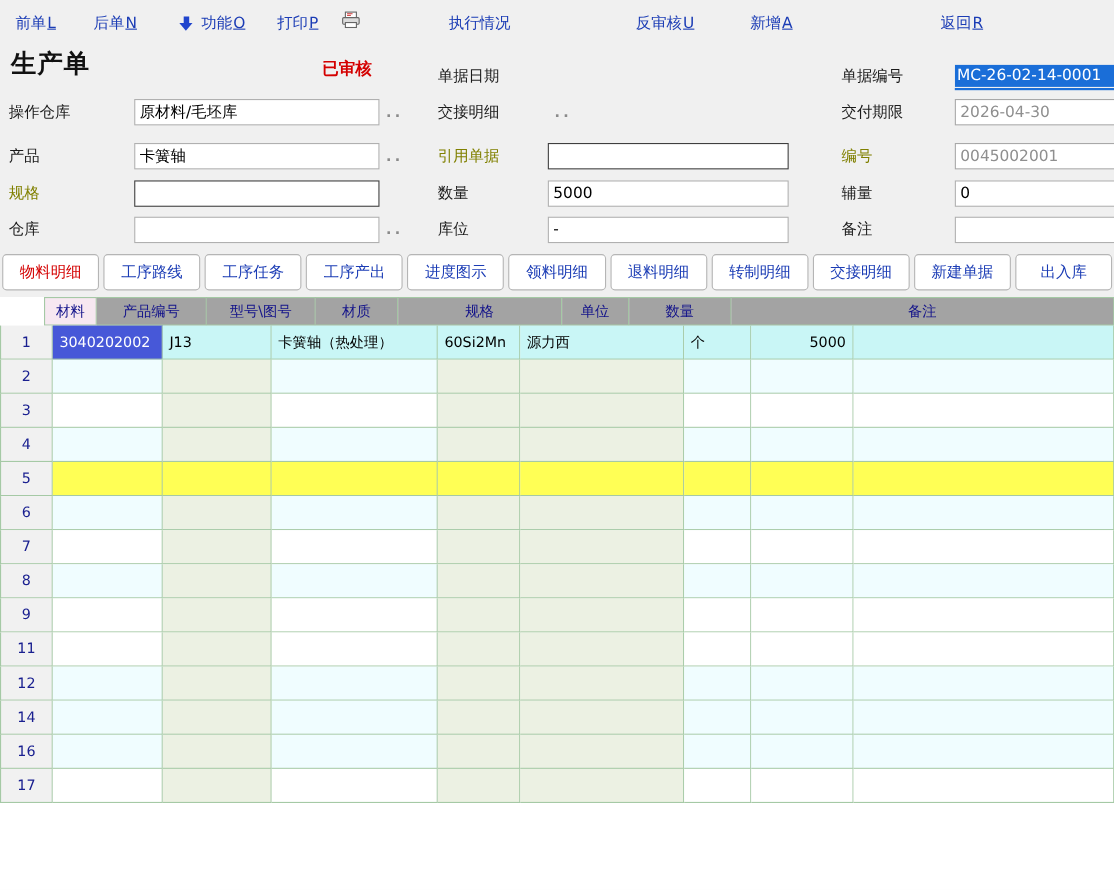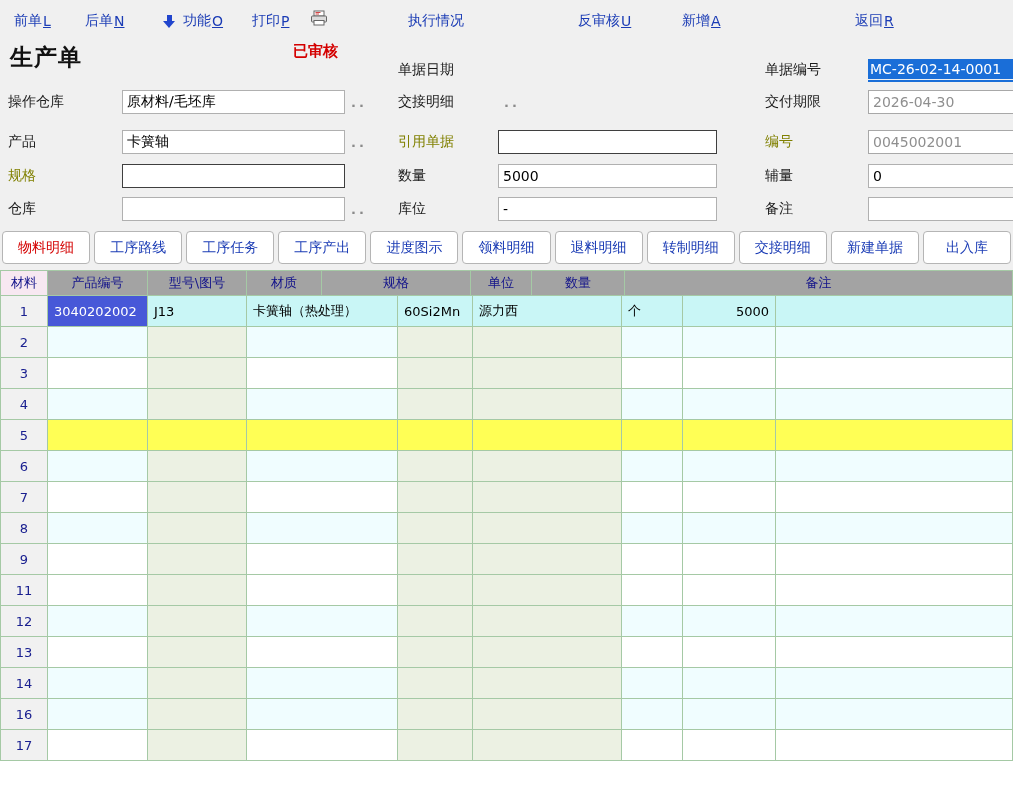--- a/index.html
+++ b/index.html
@@ -18,21 +18,21 @@
   .tb-0{left:14px} .tb-1{left:85px} .tb-2{left:163px} .tb-3{left:252px}
   .tb-4{left:408px} .tb-5{left:578px} .tb-6{left:682px} .tb-7{left:855px}
   #printer { position:absolute; top:10px; left:310px; }
   .dn-arrow { display:inline-flex; flex-direction:column; align-items:center; margin-right:8px; }
   .dn-arrow .stem { width:5px; height:6px; background:#2145cd; }
   .dn-arrow .head { width:0; height:0; border-left:6px solid transparent;
                     border-right:6px solid transparent; border-top:7px solid #2145cd; }
 
   
   #title  { position:absolute; left:10px; top:42px; font-size:23px; font-weight:bold; color:#111; letter-spacing:1px; }
-  #status { position:absolute; left:293px; top:42px; font-size:15px; font-weight:bold; color:var(--status-red,#d40000); }
+  #status { position:absolute; left:293px; top:53px; font-size:15px; font-weight:bold; color:var(--status-red,#d40000); }
 
   .field { position:absolute; display:flex; align-items:center; height:24px; }
   .f-label { font-size:14px; color:#1a1a1a; }
   .f-label.olive { color:var(--olive-label,#808000); }
   .col1 .f-label{width:114px} .col2 .f-label{width:100px} .col3 .f-label{width:103px}
   .inp { position:relative; height:24px; background:#fff; border:1px solid #b0b0b0;
          display:flex; align-items:center; padding:0 4px; font-size:14px; color:#000; overflow:hidden; }
   .col1 .inp{width:223px} .col2 .inp{width:219px} .col3 .inp{width:158px}
   .inp.strong { border:1px solid #3f3f3f; }
   .inp.disabled { color:#8f8f8f; border-color:#a8a8a8; }
@@ -62,21 +62,21 @@
   
   #grid { position:absolute; top:270px; left:0; width:1013px; height:539px; overflow:hidden; background:#fff; }
   .g-row { display:flex; height:31px; }
   .g-row.g-head { height:26px; }
   .g-cell { border-right:1px solid var(--grid-line,#a5c9a5); border-bottom:1px solid var(--grid-line,#a5c9a5);
             font-size:13px; display:flex; align-items:center; padding:0 6px; color:#000;
             white-space:nowrap; overflow:hidden; }
   .g-cell.c0 { border-left:1px solid var(--grid-line,#a5c9a5); }
   .g-head .g-cell { border-top:1px solid var(--grid-line,#a5c9a5); background:#a3a3a3;
                     color:#12128a; justify-content:center; padding:0 2px; }
-  .g-head .g-cell.c0 { background:var(--header-pink,#f7e8f1); }
+  .g-head .g-cell.c0 { background:var(--header-pink,#f7e8f1);margin-left:40px; }
   .rn { background:#f1f1f1; color:#1a2090; justify-content:center; }
   .c0{width:48px} .c1{width:100px} .c2{width:99px} .c3{width:151px} .c4{width:75px}
   .c5{width:149px} .c6{width:61px} .c7{width:93px; justify-content:flex-end} .c8{flex:1}
   .even { background:var(--row-even-azure,#f0fdff); }
   .odd { background:#ffffff; }
   .ro { background:var(--readonly-green,#ecf1e3); }
   .filled { background:var(--row-filled-cyan,#c9f6f6); }
   .cursor { background:var(--highlight-yellow,#ffff55); }
   .selcell { background:var(--cell-selected-blue,#4758d8); color:#fff; }
 </style>
@@ -357,56 +357,45 @@
       <div class="g-cell c1 even"></div>
       <div class="g-cell c2 ro"></div>
       <div class="g-cell c3 even"></div>
       <div class="g-cell c4 ro"></div>
       <div class="g-cell c5 ro"></div>
       <div class="g-cell c6 even"></div>
       <div class="g-cell c7 even"></div>
       <div class="g-cell c8 even"></div>
     </div>
     <div class="g-row">
-      <div class="g-cell rn c0">13</div>
+      <div class="g-cell rn c0">14</div>
+      <div class="g-cell c1 even"></div>
+      <div class="g-cell c2 ro"></div>
+      <div class="g-cell c3 even"></div>
+      <div class="g-cell c4 ro"></div>
+      <div class="g-cell c5 ro"></div>
+      <div class="g-cell c6 even"></div>
+      <div class="g-cell c7 even"></div>
+      <div class="g-cell c8 even"></div>
+    </div>
+    <div class="g-row">
+      <div class="g-cell rn c0">16</div>
+      <div class="g-cell c1 even"></div>
+      <div class="g-cell c2 ro"></div>
+      <div class="g-cell c3 even"></div>
+      <div class="g-cell c4 ro"></div>
+      <div class="g-cell c5 ro"></div>
+      <div class="g-cell c6 even"></div>
+      <div class="g-cell c7 even"></div>
+      <div class="g-cell c8 even"></div>
+    </div>
+    <div class="g-row">
+      <div class="g-cell rn c0">17</div>
       <div class="g-cell c1 odd"></div>
       <div class="g-cell c2 ro"></div>
       <div class="g-cell c3 odd"></div>
       <div class="g-cell c4 ro"></div>
       <div class="g-cell c5 ro"></div>
       <div class="g-cell c6 odd"></div>
       <div class="g-cell c7 odd"></div>
       <div class="g-cell c8 odd"></div>
     </div>
-    <div class="g-row">
-      <div class="g-cell rn c0">14</div>
-      <div class="g-cell c1 even"></div>
-      <div class="g-cell c2 ro"></div>
-      <div class="g-cell c3 even"></div>
-      <div class="g-cell c4 ro"></div>
-      <div class="g-cell c5 ro"></div>
-      <div class="g-cell c6 even"></div>
-      <div class="g-cell c7 even"></div>
-      <div class="g-cell c8 even"></div>
-    </div>
-    <div class="g-row">
-      <div class="g-cell rn c0">16</div>
-      <div class="g-cell c1 even"></div>
-      <div class="g-cell c2 ro"></div>
-      <div class="g-cell c3 even"></div>
-      <div class="g-cell c4 ro"></div>
-      <div class="g-cell c5 ro"></div>
-      <div class="g-cell c6 even"></div>
-      <div class="g-cell c7 even"></div>
-      <div class="g-cell c8 even"></div>
-    </div>
-    <div class="g-row">
-      <div class="g-cell rn c0">17</div>
-      <div class="g-cell c1 odd"></div>
-      <div class="g-cell c2 ro"></div>
-      <div class="g-cell c3 odd"></div>
-      <div class="g-cell c4 ro"></div>
-      <div class="g-cell c5 ro"></div>
-      <div class="g-cell c6 odd"></div>
-      <div class="g-cell c7 odd"></div>
-      <div class="g-cell c8 odd"></div>
-    </div>
   </div>
 
 </body></html>

